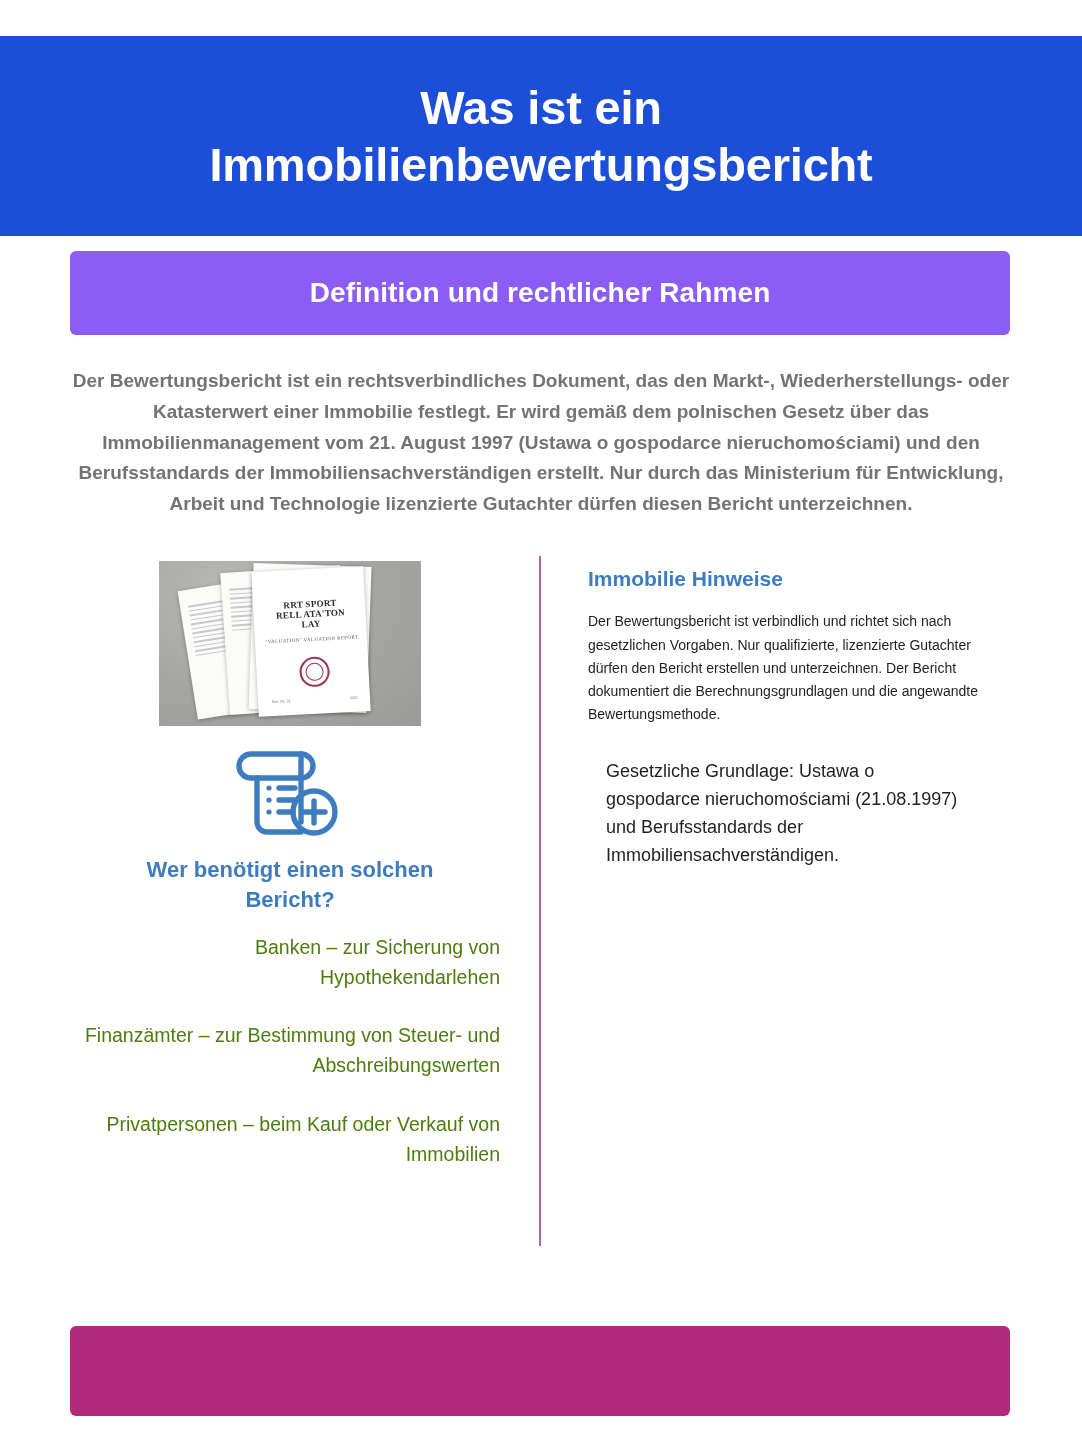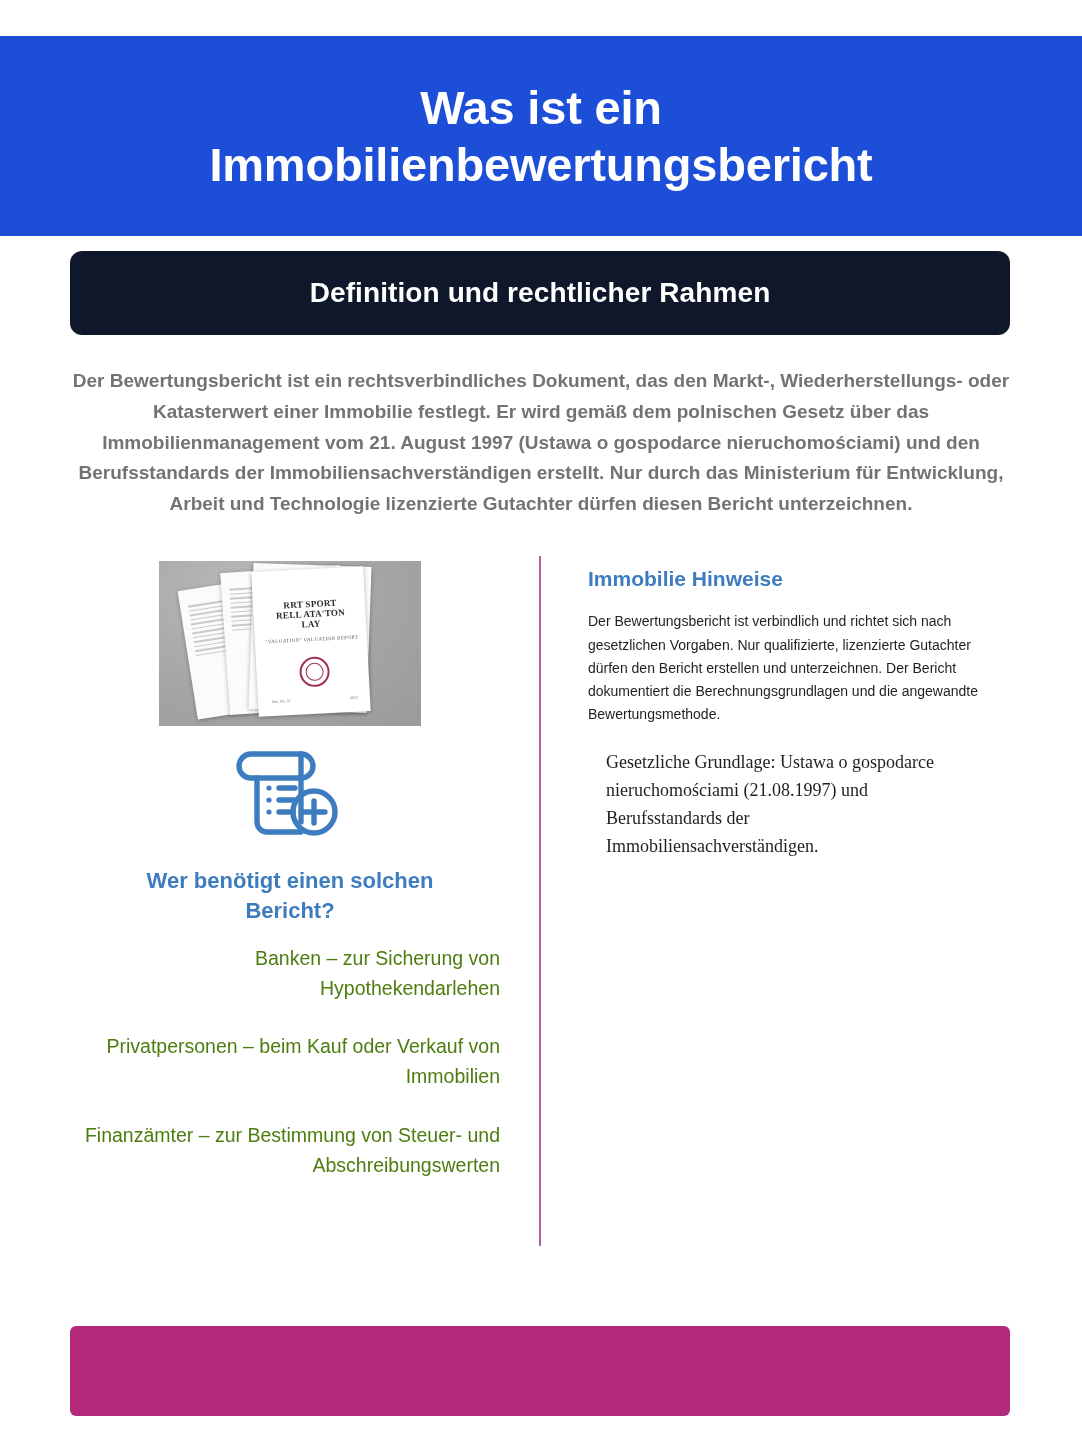--- a/index.html
+++ b/index.html
@@ -40,22 +40,22 @@
     white-space: pre-line;
   }
 
   
   .section-header {
     position: absolute;
     left: 70px;
     top: 251px;
     width: 940px;
     height: 84px;
-    background: #0f172a;
-    border-radius: 12px;
+    background: #8b5cf6;
+    border-radius: 6px;
     display: flex;
     align-items: center;
     justify-content: center;
     box-sizing: border-box;
   }
   .section-header-title {
     color: #ffffff;
     font-size: 28px;
     font-weight: bold;
     text-align: center;
@@ -191,21 +191,21 @@
   }
 
   .doc-icon-wrap {
     width: 100%;
     display: flex;
     justify-content: center;
     margin-top: 12px;
   }
 
   .left-heading {
-    margin: 24px auto 0 auto;
+    margin: 13px auto 0 auto;
     width: 360px;
     color: #3d7cbe;
     font-size: 22px;
     font-weight: bold;
     text-align: center;
     line-height: 1.38;
   }
   .audience-list {
     margin: 16px auto 0 auto;
     width: 420px;
@@ -233,27 +233,26 @@
     margin: 9px 0 0 0;
   }
   .right-body {
     margin-top: 18px;
     color: #1f1f1f;
     font-size: 14px;
     line-height: 1.66;
     text-align: left;
   }
   .legal-note {
-    margin-top: 23px;
+    margin-top: 32px;
     margin-left: 18px;
     width: 360px;
     color: #1f1f1f;
     font-size: 18px;
     line-height: 1.55;
-    font-family: Liberation Serif, serif;
   }
 
   
   .bottom-bar {
     position: absolute;
     left: 70px;
     top: 1326px;
     width: 940px;
     height: 90px;
     background: #b22a79;
@@ -353,22 +352,22 @@
           <path d="M79 63 v22"></path>
           <path d="M68 74 h22"></path>
         </g>
       </svg>
     </div>
 
     <div class="left-heading">Wer benötigt einen solchen Bericht?</div>
 
     <div class="audience-list">
       <div class="audience-item">Banken – zur Sicherung von Hypothekendarlehen</div>
+      <div class="audience-item">Finanzämter – zur Bestimmung von Steuer- und Abschreibungswerten</div>
       <div class="audience-item">Privatpersonen – beim Kauf oder Verkauf von Immobilien</div>
-      <div class="audience-item">Finanzämter – zur Bestimmung von Steuer- und Abschreibungswerten</div>
     </div>
   </div>
 
   <div class="col-right">
     <div class="right-heading">Immobilie Hinweise</div>
 
     <div class="right-body">Der Bewertungsbericht ist verbindlich und richtet sich nach gesetzlichen Vorgaben. Nur qualifizierte, lizenzierte Gutachter dürfen den Bericht erstellen und unterzeichnen. Der Bericht dokumentiert die Berechnungsgrundlagen und die angewandte Bewertungsmethode.</div>
 
     <div class="legal-note">Gesetzliche Grundlage: Ustawa o gospodarce nieruchomościami (21.08.1997) und Berufsstandards der Immobiliensachverständigen.</div>
   </div>

